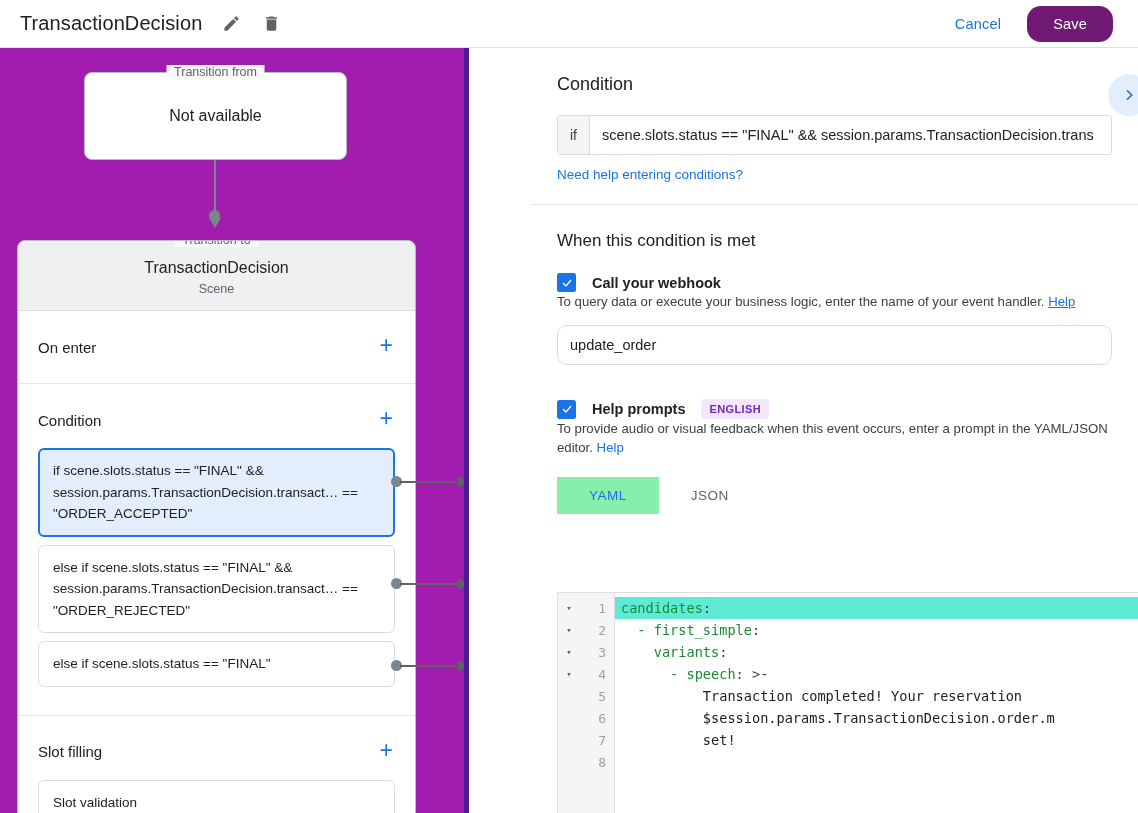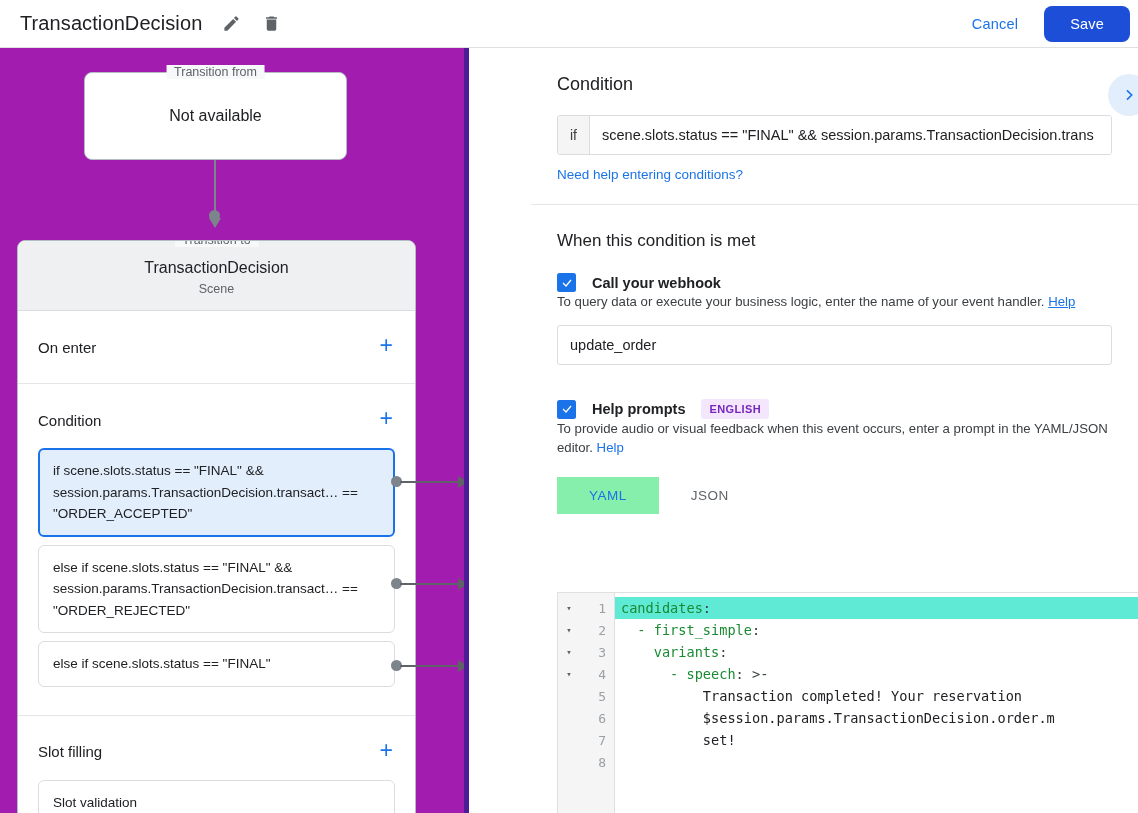--- a/index.html
+++ b/index.html
@@ -28,23 +28,23 @@
     cursor: pointer;
   }
   .hdr-icon svg { fill: #5f6368; }
   .header-spacer { flex: 1; }
   .cancel-btn {
     color: #1a73e8; font-size: 14.5px; font-weight: 500;
     background: none; border: none; cursor: pointer;
     padding: 8px 14px; letter-spacing: 0.2px;
   }
   .save-btn {
-    margin-left: 12px; margin-right: 8px;
-    background: #1d4ed8; color: #fff;
-    border: none; border-radius: 8px;
+    margin-left: 12px; margin-right: 25px;
+    background: #701a75; color: #fff;
+    border: none; border-radius: 14px;
     font-size: 14.5px; font-weight: 500; letter-spacing: 0.2px;
     padding: 10px 26px; cursor: pointer;
     font-family: "Liberation Sans", sans-serif;
   }
 
   
   .canvas {
     position: absolute; left: 0; top: 48px;
     width: 469px; height: 765px;
     background: #a21caf;
@@ -192,21 +192,21 @@
   .check-label { margin-left: 16px; font-size: 14.5px; font-weight: bold; color: #202124; }
   .badge {
     margin-left: 16px; background: #f4e7fd; color: #7627bb;
     font-size: 11px; font-weight: bold; letter-spacing: 0.4px;
     padding: 4px 8px; border-radius: 3px;
   }
   .desc { font-size: 13.2px; color: #3c4043; margin-top: 0; line-height: 19px; }
 
   .text-input {
     display: block; width: 100%; height: 40px; margin-top: 14px;
-    border: 1px solid #dadce0; border-radius: 3px;
+    border: 1px solid #dadce0; border-radius: 10px;
     padding: 0 12px; font-size: 14.5px; color: #202124;
     font-family: "Liberation Sans", sans-serif; outline: none;
   }
 
   .tabs { display: flex; margin-top: 20px; }
   .tab {
     padding: 11px 32px; font-size: 13.5px; font-weight: 500;
     letter-spacing: 0.5px; color: #5f6368; cursor: pointer;
     background: none; border: none; font-family: "Liberation Sans", sans-serif;
   }

